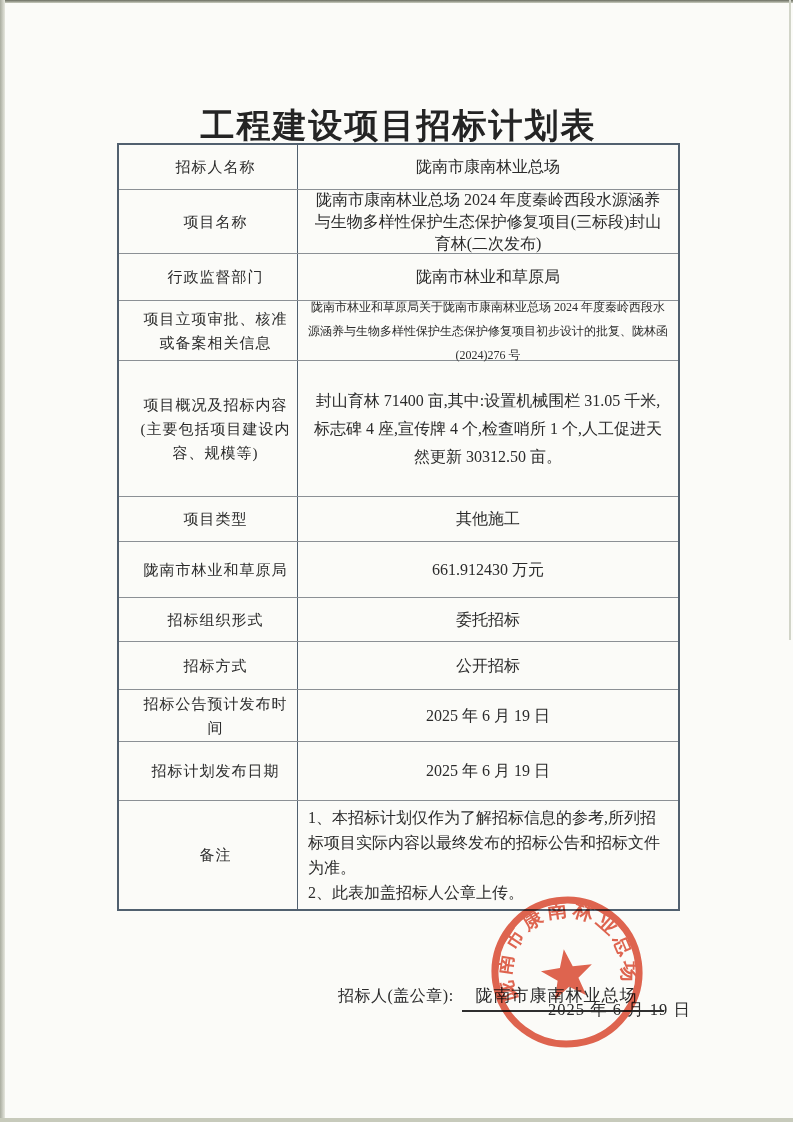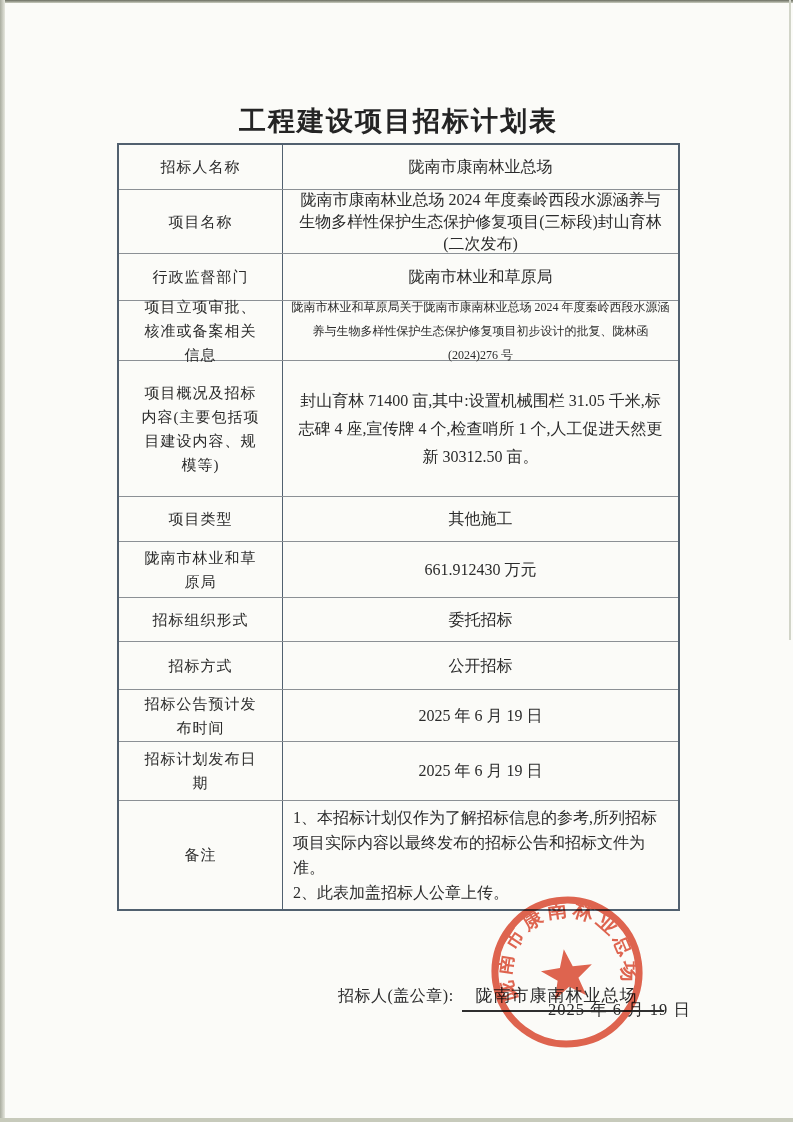--- a/index.html
+++ b/index.html
@@ -15,36 +15,37 @@
   .edge-left   { position:absolute; top:0; left:0; height:1122px; width:5px;
                  background:linear-gradient(90deg,#a9ac9f,#e6e7de); }
   .edge-bottom { position:absolute; bottom:0; left:0; width:793px; height:4px;
                  background:#c7cabb; }
   .edge-right  { position:absolute; top:0; left:789px; width:2px; height:640px;
                  background:#d2d5c9; }
 
   .doc-title {
     position:absolute; top:103px; left:117px; width:563px;
     text-align:center; font-family:"Liberation Sans", sans-serif;
-    font-weight:700; font-size:27px; letter-spacing:2px; color:#242424;
+    font-weight:700; font-size:34px; letter-spacing:2px; color:#242424;
   }
 
   .bid-table {
     position:absolute; left:117px; top:143px; width:563px; height:768px;
     border:2px solid #51606f; box-sizing:border-box;
     display:flex; flex-direction:column;
   }
   .row { display:flex; flex:0 0 auto; border-bottom:1.5px solid #8b9095; box-sizing:border-box; }
   .row:last-child { border-bottom:none; flex:1 1 auto; }
   .cell-label {
     width:164px; flex:0 0 164px; box-sizing:border-box;
     border-right:1.5px solid #51606f;
     display:flex; align-items:center; justify-content:center;
     text-align:center; font-size:15px; letter-spacing:1px; line-height:24px;
-    padding:2px 18px;
+    padding:2px 6px;
+    margin-left:15px;
   }
   .cell-value {
     flex:1; box-sizing:border-box;
     display:flex; align-items:center; justify-content:center;
     text-align:center; font-size:16px; line-height:22px; padding:2px 12px;
   }
   .row-approval .cell-value { font-size:12px; line-height:24px; padding:0 8px; }
   .row-overview .cell-value { line-height:28px;font-family:Liberation Serif, serif; }
   .row-remarks .cell-value {
     flex-direction:column; align-items:flex-start; justify-content:center;

